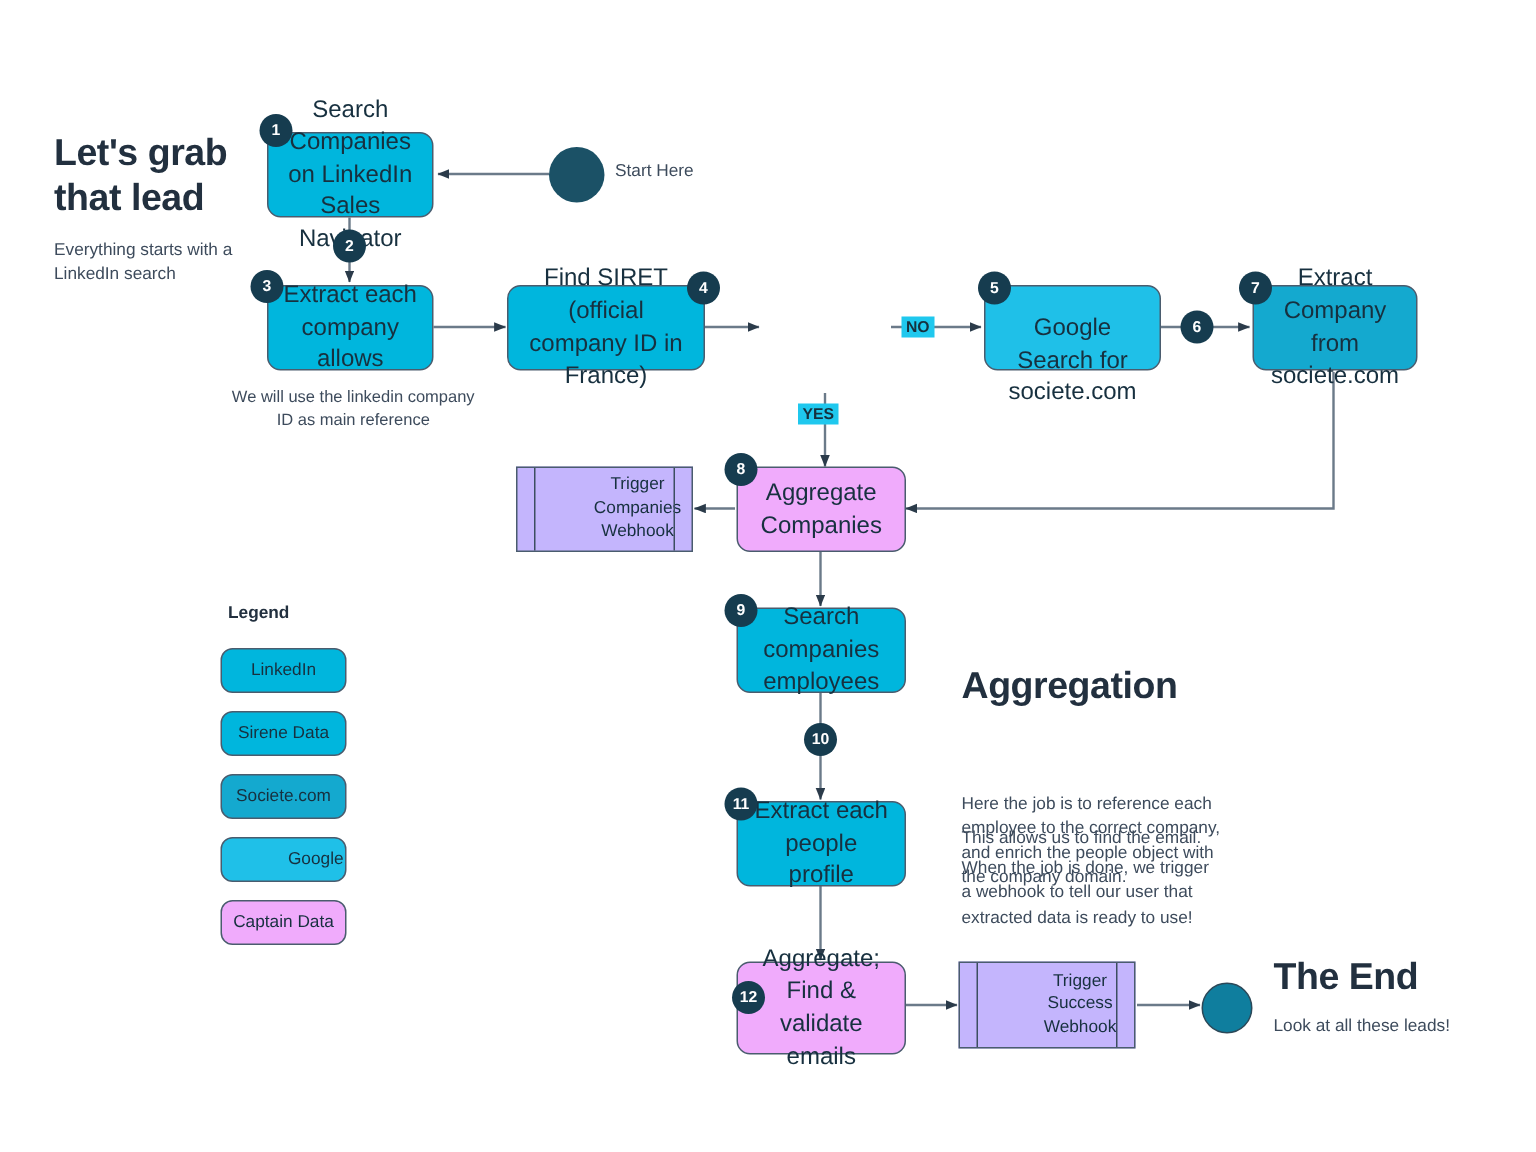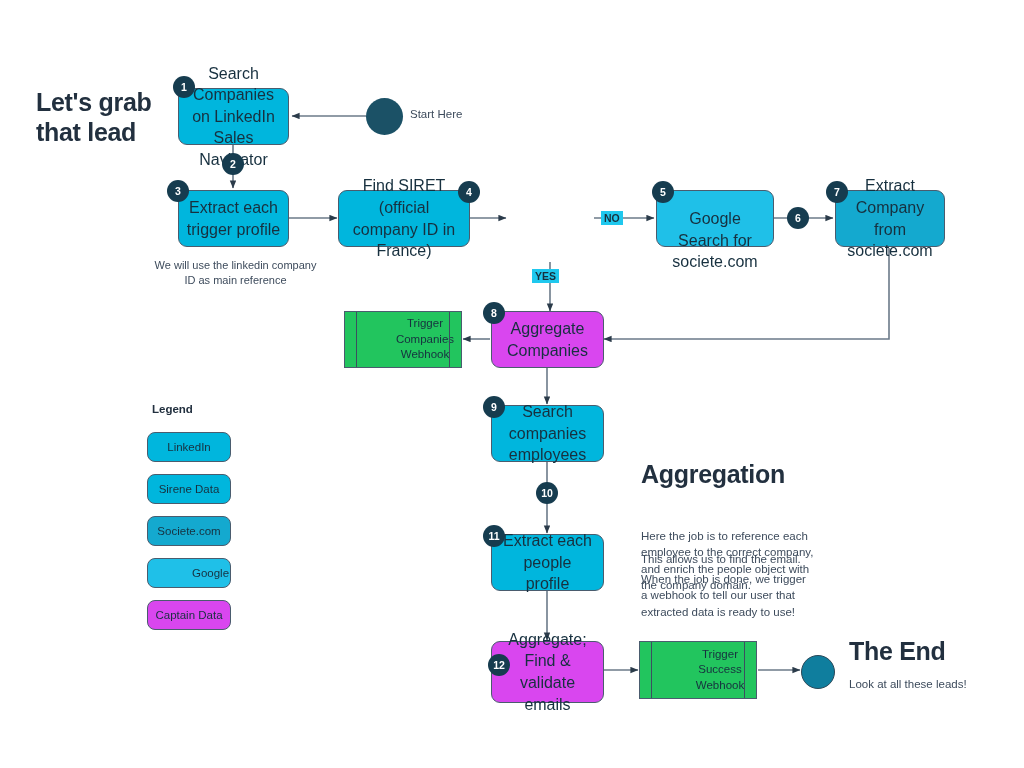--- a/index.html
+++ b/index.html
@@ -61,39 +61,39 @@
     font-size:16px;
     line-height:1.35;
     color:#17303f;
     padding:2px 6px;
     background:#00b6dd;
   }
   .c-linkedin{background:#00b6dd;}
   .c-sirene{background:#00b6dd;}
   .c-societe{background:#14a9cf;}
   .c-google{background:#1fc0e8;}
-  .c-captain{background:#d946ef;}
+  .c-captain{background:#f0abfc;}
 
   
   .chip{
     position:absolute;
     box-sizing:border-box;
     border:1.4px solid #4a5c6e;
     border-radius:8px;
     display:flex;align-items:center;justify-content:center;
     font-size:11.5px;color:#17303f;
     width:84px;height:30px;
   }
 
   
   .proc{
     position:absolute;
     box-sizing:border-box;
     border:1.4px solid #4a5c6e;
-    background:#22c55e;
+    background:#c4b5fd;
     display:flex;align-items:center;justify-content:center;
     text-align:center;
     font-size:11.5px;line-height:1.35;color:#17303f;padding-left:44px;
   }
   .proc .bar{
     position:absolute;top:0;bottom:0;width:0;
     border-left:1.4px solid #3c4e60;
   }
 
   
@@ -174,39 +174,41 @@
 
       <path d="M604,670 L638,670"></path>
 
       <path d="M758,670 L800,670"></path>
     </g>
   </svg>
 
   <div class="heading h-big" style="left:36px;top:88px;width:160px;white-space:pre-line;">Let's grab
 that lead</div>
 
+  <div class="para" style="left:36px;top:159px;width:190px;white-space:pre-line;">Everything starts with a
+LinkedIn search</div>
 
   <div class="caption" style="left:133px;top:258px;width:205px;white-space:pre-line;">We will use the linkedin company
 ID as main reference</div>
 
   <div class="circ c-start" style="left:366px;top:98px;width:37px;height:37px;"></div>
   <div class="start-label" style="left:410px;top:108px;">Start Here</div>
 
   <div class="node c-linkedin" style="left:178px;top:88px;width:111px;height:57px;">
     <span style="white-space:pre-line;">Search Companies
 on LinkedIn Sales
 Navigator</span>
   </div>
   <div class="badge" style="left:173px;top:76px;">1</div>
 
   <div class="badge" style="left:222px;top:153px;">2</div>
 
   <div class="node c-linkedin" style="left:178px;top:190px;width:111px;height:57px;">
     <span style="white-space:pre-line;">Extract each
-trigger profile</span>
+company allows</span>
   </div>
   <div class="badge" style="left:167px;top:180px;">3</div>
 
   <div class="node c-sirene" style="left:338px;top:190px;width:132px;height:57px;">
     <span style="white-space:pre-line;">Find SIRET (official
 company ID in France)</span>
   </div>
   <div class="badge" style="left:458px;top:181px;">4</div>
 
 
@@ -266,21 +268,21 @@
     <span class="bar" style="right:11px;"></span>
     <span style="white-space:pre-line;">Trigger
 Success
 Webhook</span>
   </div>
 
   <div class="circ c-end" style="left:801px;top:655px;width:32px;height:32px;"></div>
   <div class="heading h-big" style="left:849px;top:637px;width:180px;">The End</div>
   <div class="para" style="left:849px;top:676px;width:190px;">Look at all these leads!</div>
 
-  <div class="heading h-big" style="left:641px;top:443px;width:250px;margin-top:17px;">Aggregation</div>
+  <div class="heading h-big" style="left:641px;top:443px;width:250px;">Aggregation</div>
   <div class="para" style="left:641px;top:484px;width:200px;white-space:pre-line;margin-top:44px;">Here the job is to reference each
 employee to the correct company,
 and enrich the people object with
 the company domain.</div>
   <div class="para" style="left:641px;top:551px;width:200px;white-space:pre-line;">This allows us to find the email.</div>
   <div class="para" style="left:641px;top:571px;width:200px;white-space:pre-line;">When the job is done, we trigger
 a webhook to tell our user that
 extracted data is ready to use!</div>
 
   <div class="legend-title" style="left:152px;top:403px;">Legend</div>

